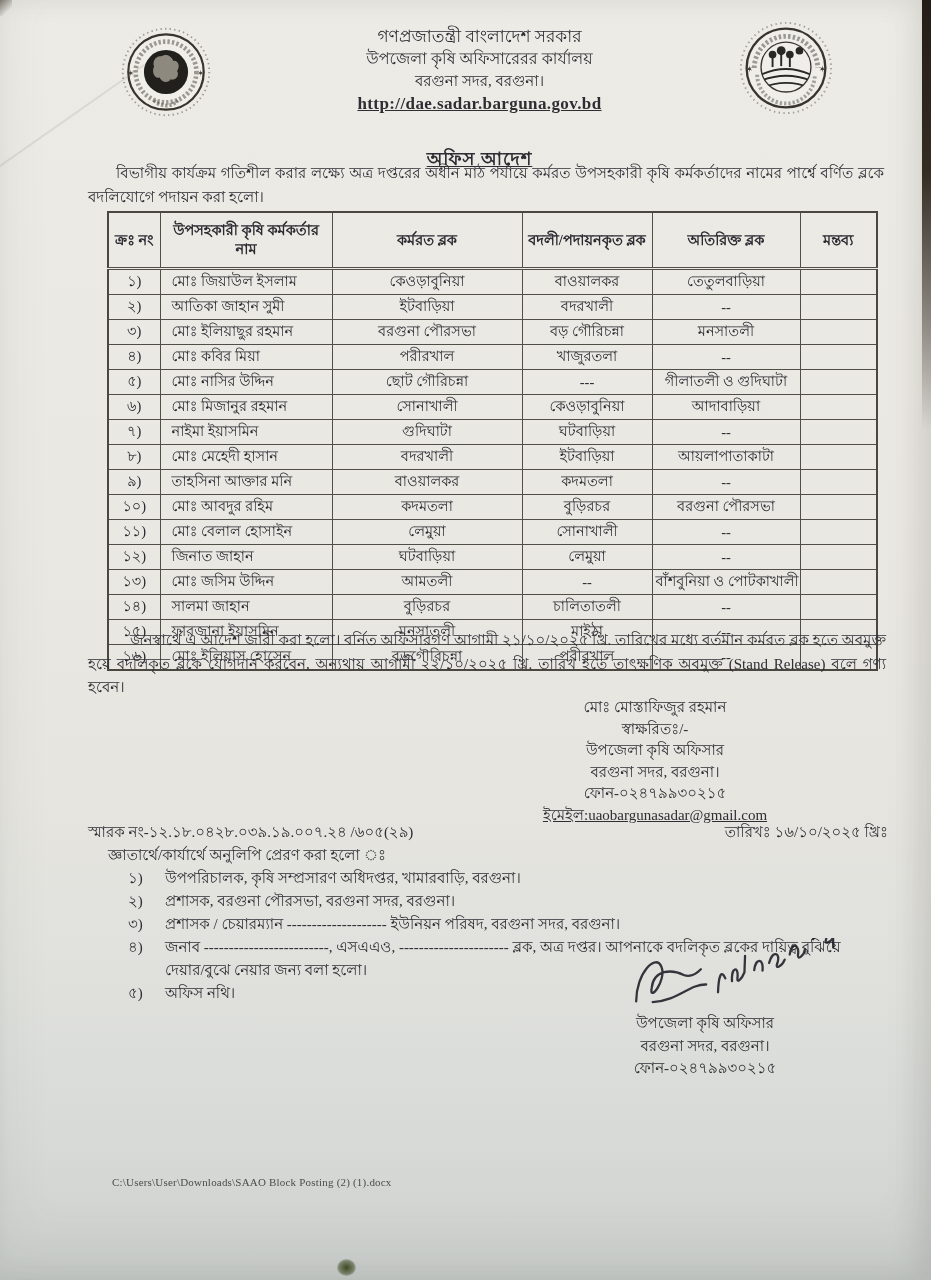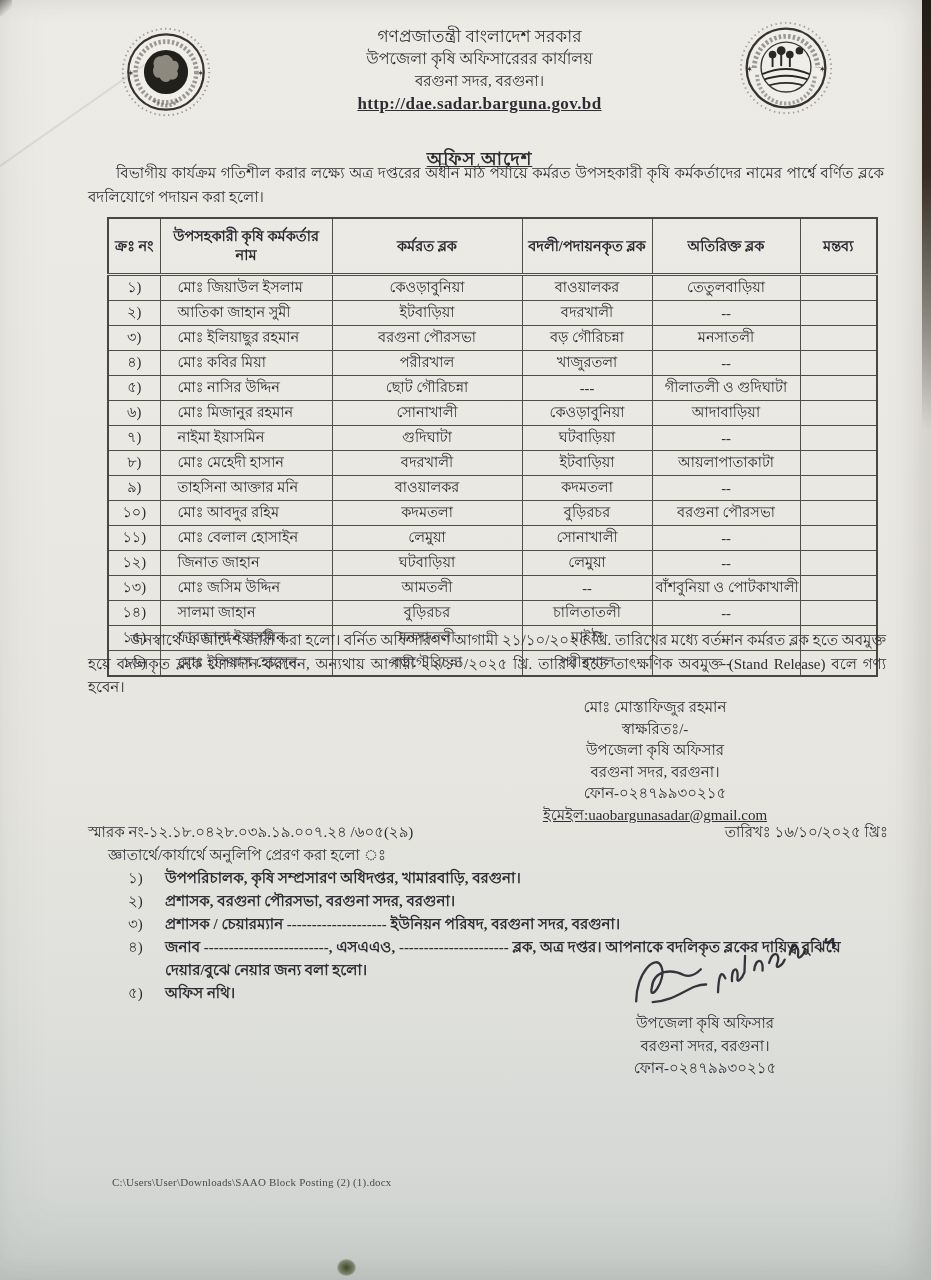--- a/index.html
+++ b/index.html
@@ -18,37 +18,37 @@
   .hdr .title{display:inline-block;margin-top:29px;font-size:18px;font-weight:700;text-decoration:underline;letter-spacing:1px;}
   .seal{position:absolute;}
   .seal-left{top:26px;left:120px;width:92px;height:92px;}
   .seal-right{top:20px;left:738px;width:96px;height:96px;}
   
   .intro{position:absolute;top:162px;left:88px;width:796px;font-size:15px;line-height:23.5px;
     text-align:justify;text-indent:28px;}
   .closing{position:absolute;top:629px;left:88px;width:798px;font-size:15px;line-height:23.5px;
     text-align:justify;text-indent:42px;}
   
-  .tbl-wrap{position:absolute;top:217px;left:107px;}
+  .tbl-wrap{position:absolute;top:211px;left:107px;}
   table{border-collapse:collapse;table-layout:fixed;width:769px;border:2px solid #4a4740;}
   col.w1{width:52px}col.w2{width:172px}col.w3{width:190px}col.w4{width:130px}col.w5{width:148px}col.w6{width:77px}
   th,td{border:1px solid #514e48;color:#2b2a30;}
   thead th{height:50px;font-size:14.5px;font-weight:600;line-height:1.3;padding:2px 3px;
     border-bottom:3px double #514e48;vertical-align:middle;}
   tbody td{height:23px;font-size:14.5px;padding:0 3px;text-align:center;white-space:nowrap;overflow:hidden;}
-  tbody td.cell-name{text-align:left;padding-left:17px;}
+  tbody td.cell-name{text-align:left;padding-left:11px;}
   
   .signed{position:absolute;top:697px;left:480px;width:350px;text-align:center;font-size:15px;line-height:21.5px;}
   .signed .email{text-decoration:underline;font-weight:400;}
   .memo-row{position:absolute;top:820px;left:88px;width:800px;display:flex;justify-content:space-between;font-size:15px;}
   .dist-head{position:absolute;top:843px;left:108px;font-size:15px;}
   .dist{position:absolute;top:867px;left:128px;width:750px;font-size:15px;}
   .dist-item{display:flex;min-height:23px;line-height:22.8px;}
   .dist-item .num{width:37px;flex:none;}
-  .dist-item .txt{flex:1;font-weight:bold;}
+  .dist-item .txt{flex:1;}
   .scrawl{position:absolute;top:938px;left:622px;width:272px;height:88px;}
   .officer{position:absolute;top:1012px;left:596px;width:218px;text-align:center;font-size:15px;line-height:22.5px;}
   .filepath{position:absolute;top:1176px;left:112px;font-size:11px;letter-spacing:.2px;color:#4b4b4b;
     font-family:Liberation Serif, serif;}
   
   .edge-right{position:absolute;top:0;right:0;width:9px;height:430px;
     background:linear-gradient(180deg,#241d17 0%,#352c23 40%,rgba(53,44,35,.45) 75%,rgba(53,44,35,0) 100%);}
   .corner-tl{position:absolute;top:0;left:0;width:12px;height:16px;
     background:linear-gradient(135deg,rgba(100,95,86,.8),rgba(100,95,86,0) 70%);}
   .crease-tl{position:absolute;top:118px;left:-28px;width:190px;height:2px;

